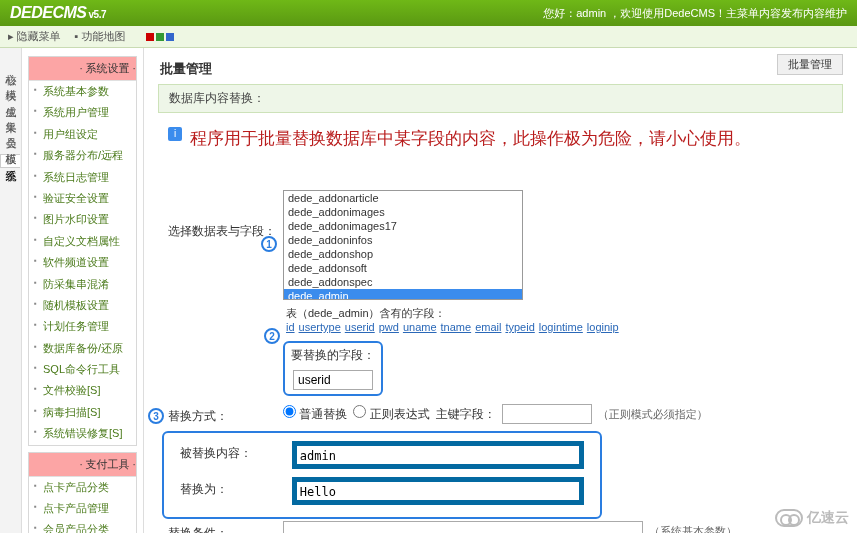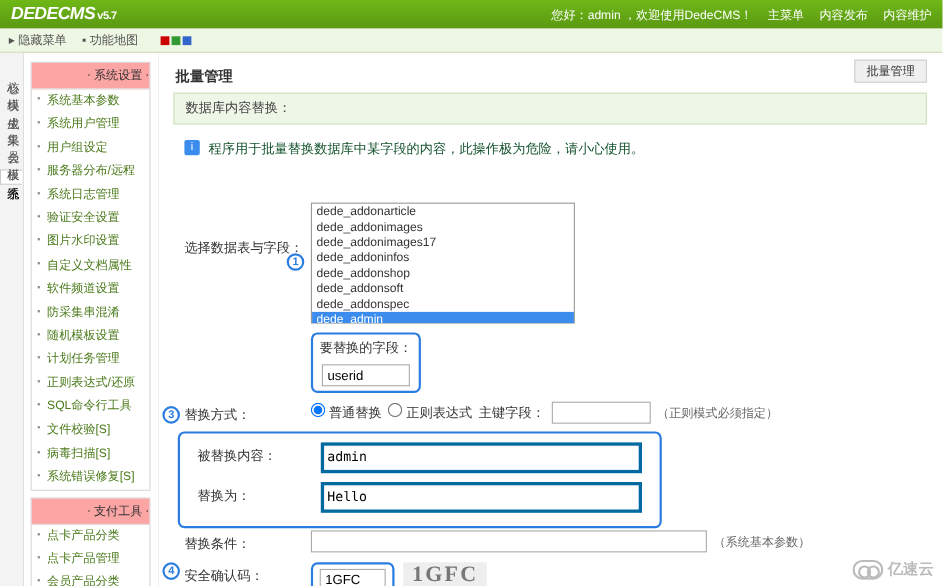--- a/index.html
+++ b/index.html
@@ -2,21 +2,21 @@
 <html><head>
   <meta charset="utf-8">
   <style>
     * { margin: 0; padding: 0; box-sizing: border-box; }
     body { font-family: Arial, "Microsoft YaHei", sans-serif; font-size: 12px; background: #fff; color: #333; width: 857px; height: 533px; overflow: hidden; position: relative; }
     
     
     .top-header { background: linear-gradient(#6fb817, #5a9812); height: 26px; display: flex; align-items: center; padding: 0 10px; color: #fff; }
     .logo { font-weight: bold; font-style: italic; font-size: 16px; letter-spacing: -0.5px; }
     .logo-ver { font-size: 10px; margin-left: 2px; font-style: normal; }
-    .top-right { margin-left: auto; font-size: 11px; display: flex; align-items: flex-end; gap: 14px; }
+    .top-right { margin-left: auto; font-size: 11px; display: flex; align-items: flex-end; }
     .top-link { color: #fff; cursor: pointer; }
     
     
     .sub-toolbar { background: #eef7e3; height: 22px; border-bottom: 1px solid #c9dbb3; display: flex; align-items: center; padding: 0 8px; font-size: 11px; color: #555; gap: 14px; }
     .sub-item { cursor: pointer; }
     .color-dots { margin-left: 6px; display: flex; gap: 2px; }
     .dot { width: 8px; height: 8px; }
     .dot.r { background: #c00; } .dot.g { background: #393; } .dot.b { background: #36c; }
     
     
@@ -34,39 +34,39 @@
     .sb-item { font-size: 11px; padding: 3px 4px 3px 14px; color: #4a7a1a; cursor: pointer; position: relative; line-height: 1.4; }
     .sb-item::before { content: "▪"; position: absolute; left: 5px; font-size: 8px; color: #888; }
     
     
     .main { flex: 1; overflow: auto; padding: 8px 14px; position: relative; }
     .tag-btn { position: absolute; right: 14px; top: 6px; background: #f0f0f0; border: 1px solid #ccc; padding: 2px 10px; font-size: 11px; }
     .page-title { font-size: 13px; font-weight: bold; padding: 4px 0 6px 2px; color: #333; }
     .section-bar { background: #eef6e8; border: 1px solid #cde2b9; padding: 5px 10px; font-size: 12px; color: #444; margin-bottom: 8px; }
     .info-row { display: flex; align-items: flex-start; padding: 6px 10px; gap: 8px; }
     .info-icon { width: 14px; height: 14px; background: #3b8ced; border-radius: 2px; color: #fff; font-size: 10px; text-align: center; line-height: 14px; flex-shrink: 0; }
-    .info-text { font-size: 12px; color: #14532d; }
+    .info-text { font-size: 17px; color: #b91c1c; }
     
     .form-row { display: flex; align-items: flex-start; padding: 2px 10px; margin-bottom: 4px; }
     .form-label { width: 115px; font-size: 12px; padding-top: 4px; }
     .form-control { flex: 1; display: flex; align-items: center; flex-wrap: wrap; gap: 6px; }
     
     .listbox { width: 240px; height: 110px; border: 1px solid #999; font-size: 11px; overflow: auto; margin-top: 32px; }
     .listbox div { padding: 1px 4px; cursor: pointer; }
     .listbox .sel { background: #3b8ced; color: #fff; }
     
     .circle-num { display: inline-flex; width: 16px; height: 16px; border: 2px solid #2a7de0; border-radius: 50%; align-items: center; justify-content: center; font-size: 10px; color: #2a7de0; background: #fff; font-weight: bold; }
     
     .field-box { border: 2px solid #2a7de0; border-radius: 6px; padding: 4px 6px; display: flex; align-items: center; gap: 6px; flex-direction: column; }
     
     .field-links { font-size: 11px; margin: 4px 0 6px 128px; }
     .field-links a { color: #2a68b8; text-decoration: underline; margin-right: 4px; cursor: pointer; }
     
     input[type=text] { border: 1px solid #aaa; padding: 2px 4px; font-size: 12px; height: 20px; }
-    textarea { border: 3px solid #0369a1; font-size: 12px; padding: 3px; resize: none; }
+    textarea { border: 5px solid #0369a1; font-size: 12px; padding: 3px; resize: none; }
     
     .hint { font-size: 11px; color: #666; }
     
     .big-outline { border: 2px solid #2a7de0; border-radius: 6px; padding: 6px; margin-left: -8px; }
     
     .captcha-img { font-family: "Times New Roman", serif; font-size: 20px; font-weight: bold; letter-spacing: 2px; color: #777; background: #eee; padding: 0 8px; }
     
     .watermark { position: absolute; right: 8px; bottom: 6px; font-size: 14px; color: #bbb; font-weight: bold; display: flex; align-items: center; gap: 4px; }
     .wm-icon { width: 28px; height: 18px; border: 2px solid #bbb; border-radius: 10px; position: relative; }
     .wm-icon::before, .wm-icon::after { content: ""; position: absolute; width: 8px; height: 8px; border: 2px solid #bbb; border-radius: 50%; top: 3px; }
@@ -115,21 +115,21 @@
         <div class="sb-item">用户组设定</div>
         <div class="sb-item">服务器分布/远程</div>
         <div class="sb-item">系统日志管理</div>
         <div class="sb-item">验证安全设置</div>
         <div class="sb-item">图片水印设置</div>
         <div class="sb-item">自定义文档属性</div>
         <div class="sb-item">软件频道设置</div>
         <div class="sb-item">防采集串混淆</div>
         <div class="sb-item">随机模板设置</div>
         <div class="sb-item">计划任务管理</div>
-        <div class="sb-item">正则表达式/还原</div>
+        <div class="sb-item">数据库备份/还原</div>
         <div class="sb-item">SQL命令行工具</div>
         <div class="sb-item">文件校验[S]</div>
         <div class="sb-item">病毒扫描[S]</div>
         <div class="sb-item">系统错误修复[S]</div>
       </div>
       <div class="sb-section">
         <div class="sb-title">· 支付工具 ·</div>
         <div class="sb-item">点卡产品分类</div>
         <div class="sb-item">点卡产品管理</div>
         <div class="sb-item">会员产品分类</div>
@@ -156,20 +156,27 @@
             <div>dede_addonimages17</div>
             <div>dede_addoninfos</div>
             <div>dede_addonshop</div>
             <div>dede_addonsoft</div>
             <div>dede_addonspec</div>
             <div class="sel">dede_admin</div>
           </div>
       </div>
     </div>
 
+    <div class="field-links">
+      <div style="position:relative;">
+        <span>表（dede_admin）含有的字段：</span><br>
+        <span id="fieldlinks"><a>id</a><a>usertype</a><a>userid</a><a>pwd</a><a>uname</a><a>tname</a><a>email</a><a>typeid</a><a>logintime</a><a>loginip</a></span>
+        <span class="circle-num" style="position:absolute;left:-22px;top:22px;">2</span>
+      </div>
+    </div>
 
     <div class="form-row">
       <div class="form-label"></div>
       <div class="field-box">
         <span>要替换的字段：</span>
         <input type="text" style="width: 80px;" value="userid">
       </div>
     </div>
 
     <div class="form-row" style="position:relative;">

